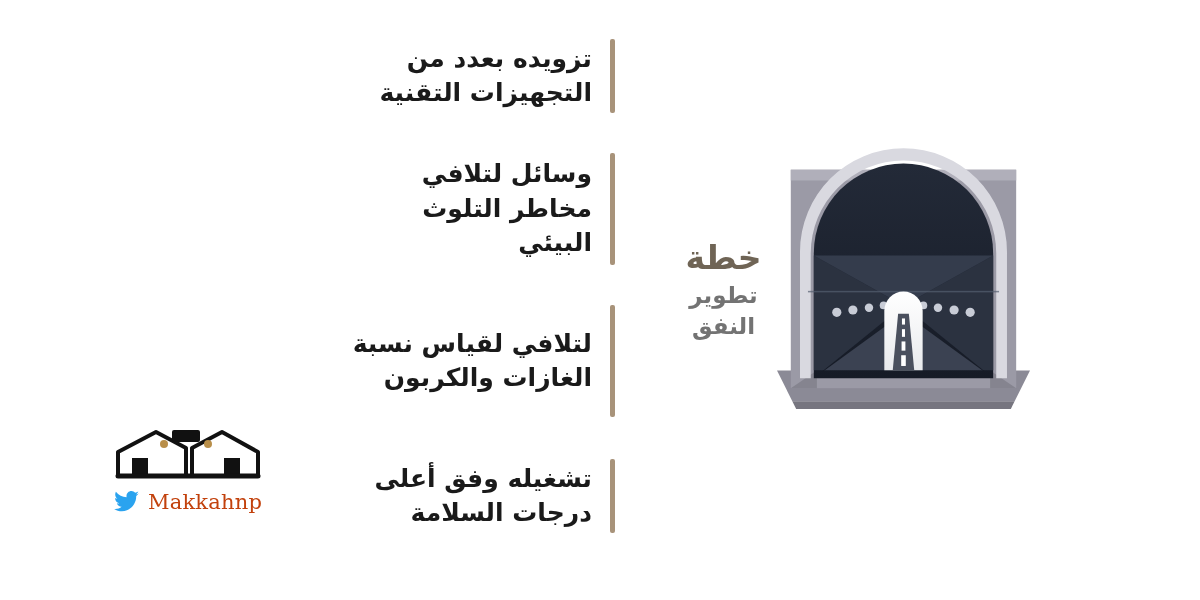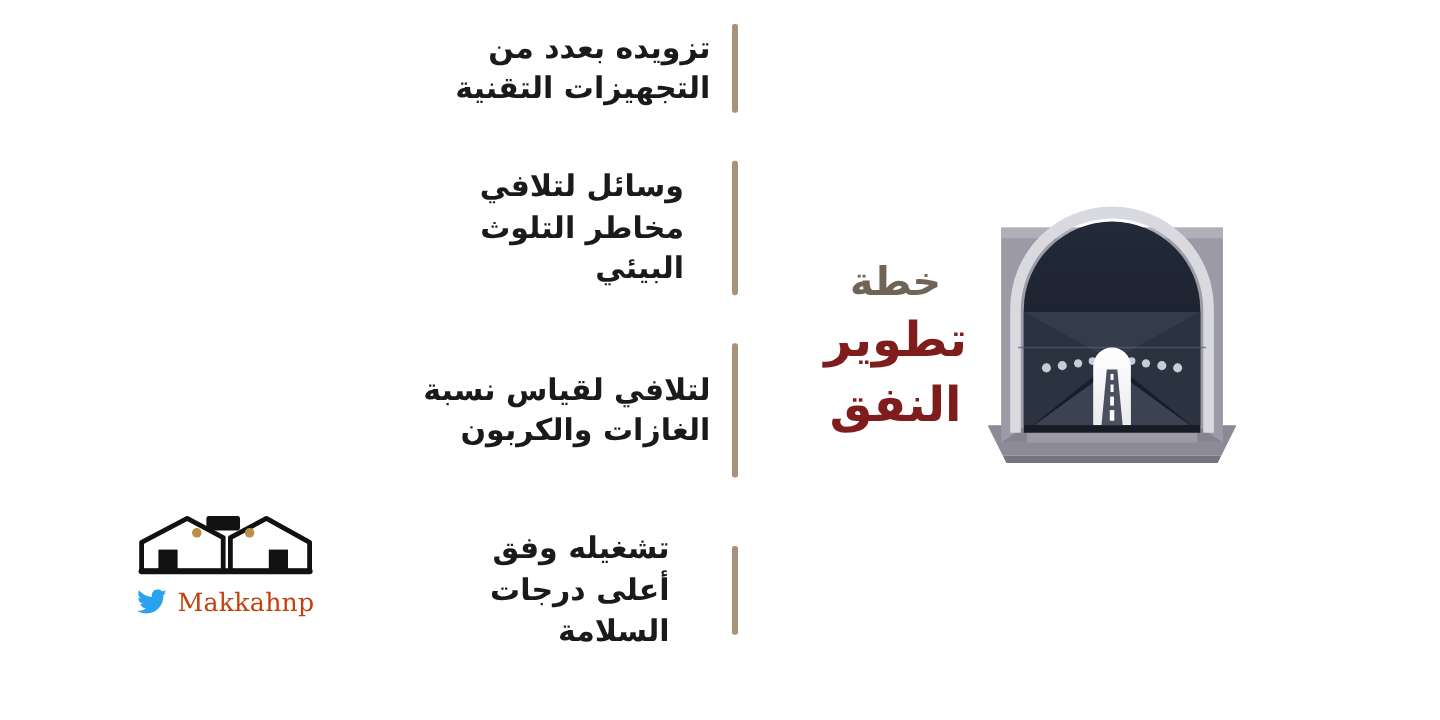--- a/index.html
+++ b/index.html
@@ -43,28 +43,28 @@
     font-weight: bold;
     line-height: 1.35;
   }
   #tunnel-title .line1 {
     display: block;
     font-size: 33px;
     color: #6f6455;
   }
   #tunnel-title .line2 {
     display: block;
-    font-size: 40px;
-    color: #7f1d1d;
+    font-size: 23px;
+    color: #737373;
   }
 
   
   #points-list {
     position: absolute;
-    top: 14px;
+    top: 33px;
     right: 585px;
     width: 265px;
     height: 500px;
     display: flex;
     flex-direction: column;
     justify-content: space-between;
   }
   .point-item {
     display: flex;
     flex-direction: row;
@@ -194,31 +194,31 @@
     </div>
   </div>
 
   <div id="points-list">
 
     <div class="point-item h2" style="margin-top:6px;">
       <div class="point-rule"></div>
       <div class="point-text">تزويده بعدد من التجهيزات التقنية</div>
     </div>
 
-    <div class="point-item h3" style="margin-top:14px;gap:22px;">
+    <div class="point-item h3" style="margin-top:14px;">
       <div class="point-rule"></div>
       <div class="point-text">وسائل لتلافي مخاطر التلوث البيئي</div>
     </div>
 
     <div class="point-item h3b" style="margin-top:14px;">
       <div class="point-rule"></div>
       <div class="point-text">لتلافي لقياس نسبة الغازات والكربون</div>
     </div>
 
-    <div class="point-item h2" style="margin-top:16px;gap:34px;">
+    <div class="point-item h2" style="margin-top:16px;">
       <div class="point-rule"></div>
       <div class="point-text">تشغيله وفق أعلى درجات السلامة</div>
     </div>
   </div>
 
   <div id="logo-block">
     <svg id="logo-mark" viewBox="0 0 152 62" aria-hidden="true">
 
       <path d="M6 54 L6 30 L44 10 L74 26 L74 54 Z" fill="none" stroke="#111111" stroke-width="4" stroke-linejoin="round"></path>
       <path d="M80 54 L80 26 L110 10 L146 30 L146 54 Z" fill="none" stroke="#111111" stroke-width="4" stroke-linejoin="round"></path>

